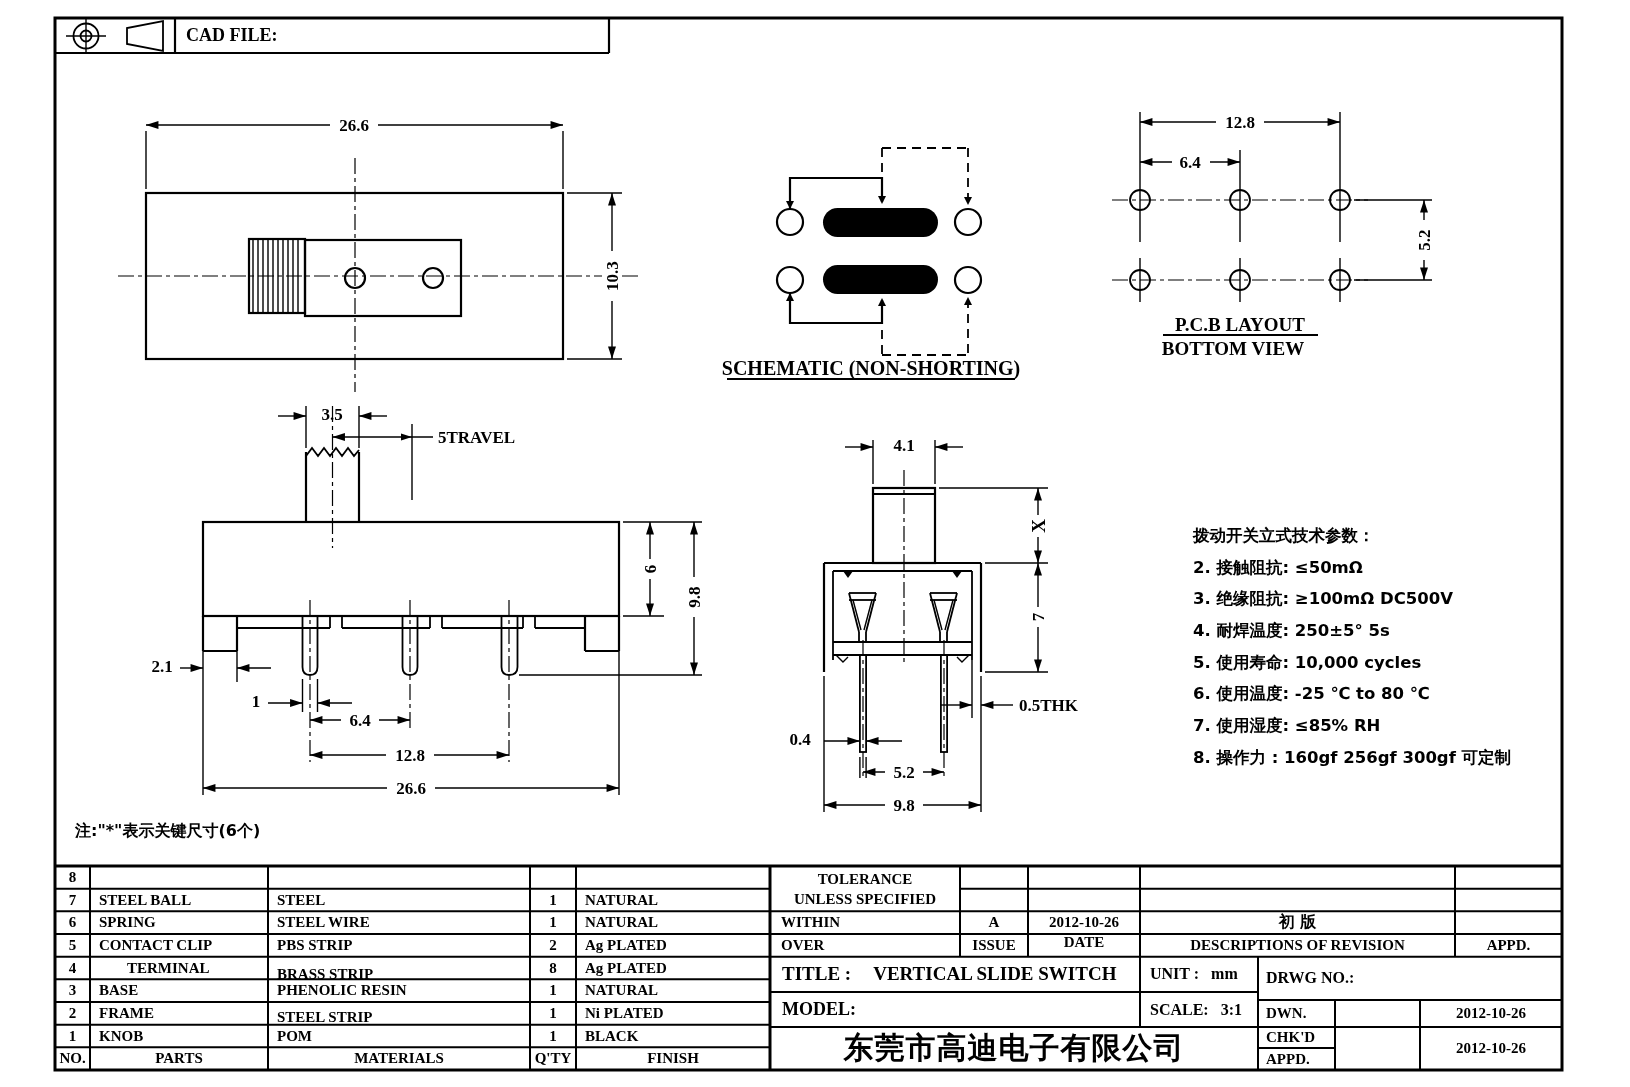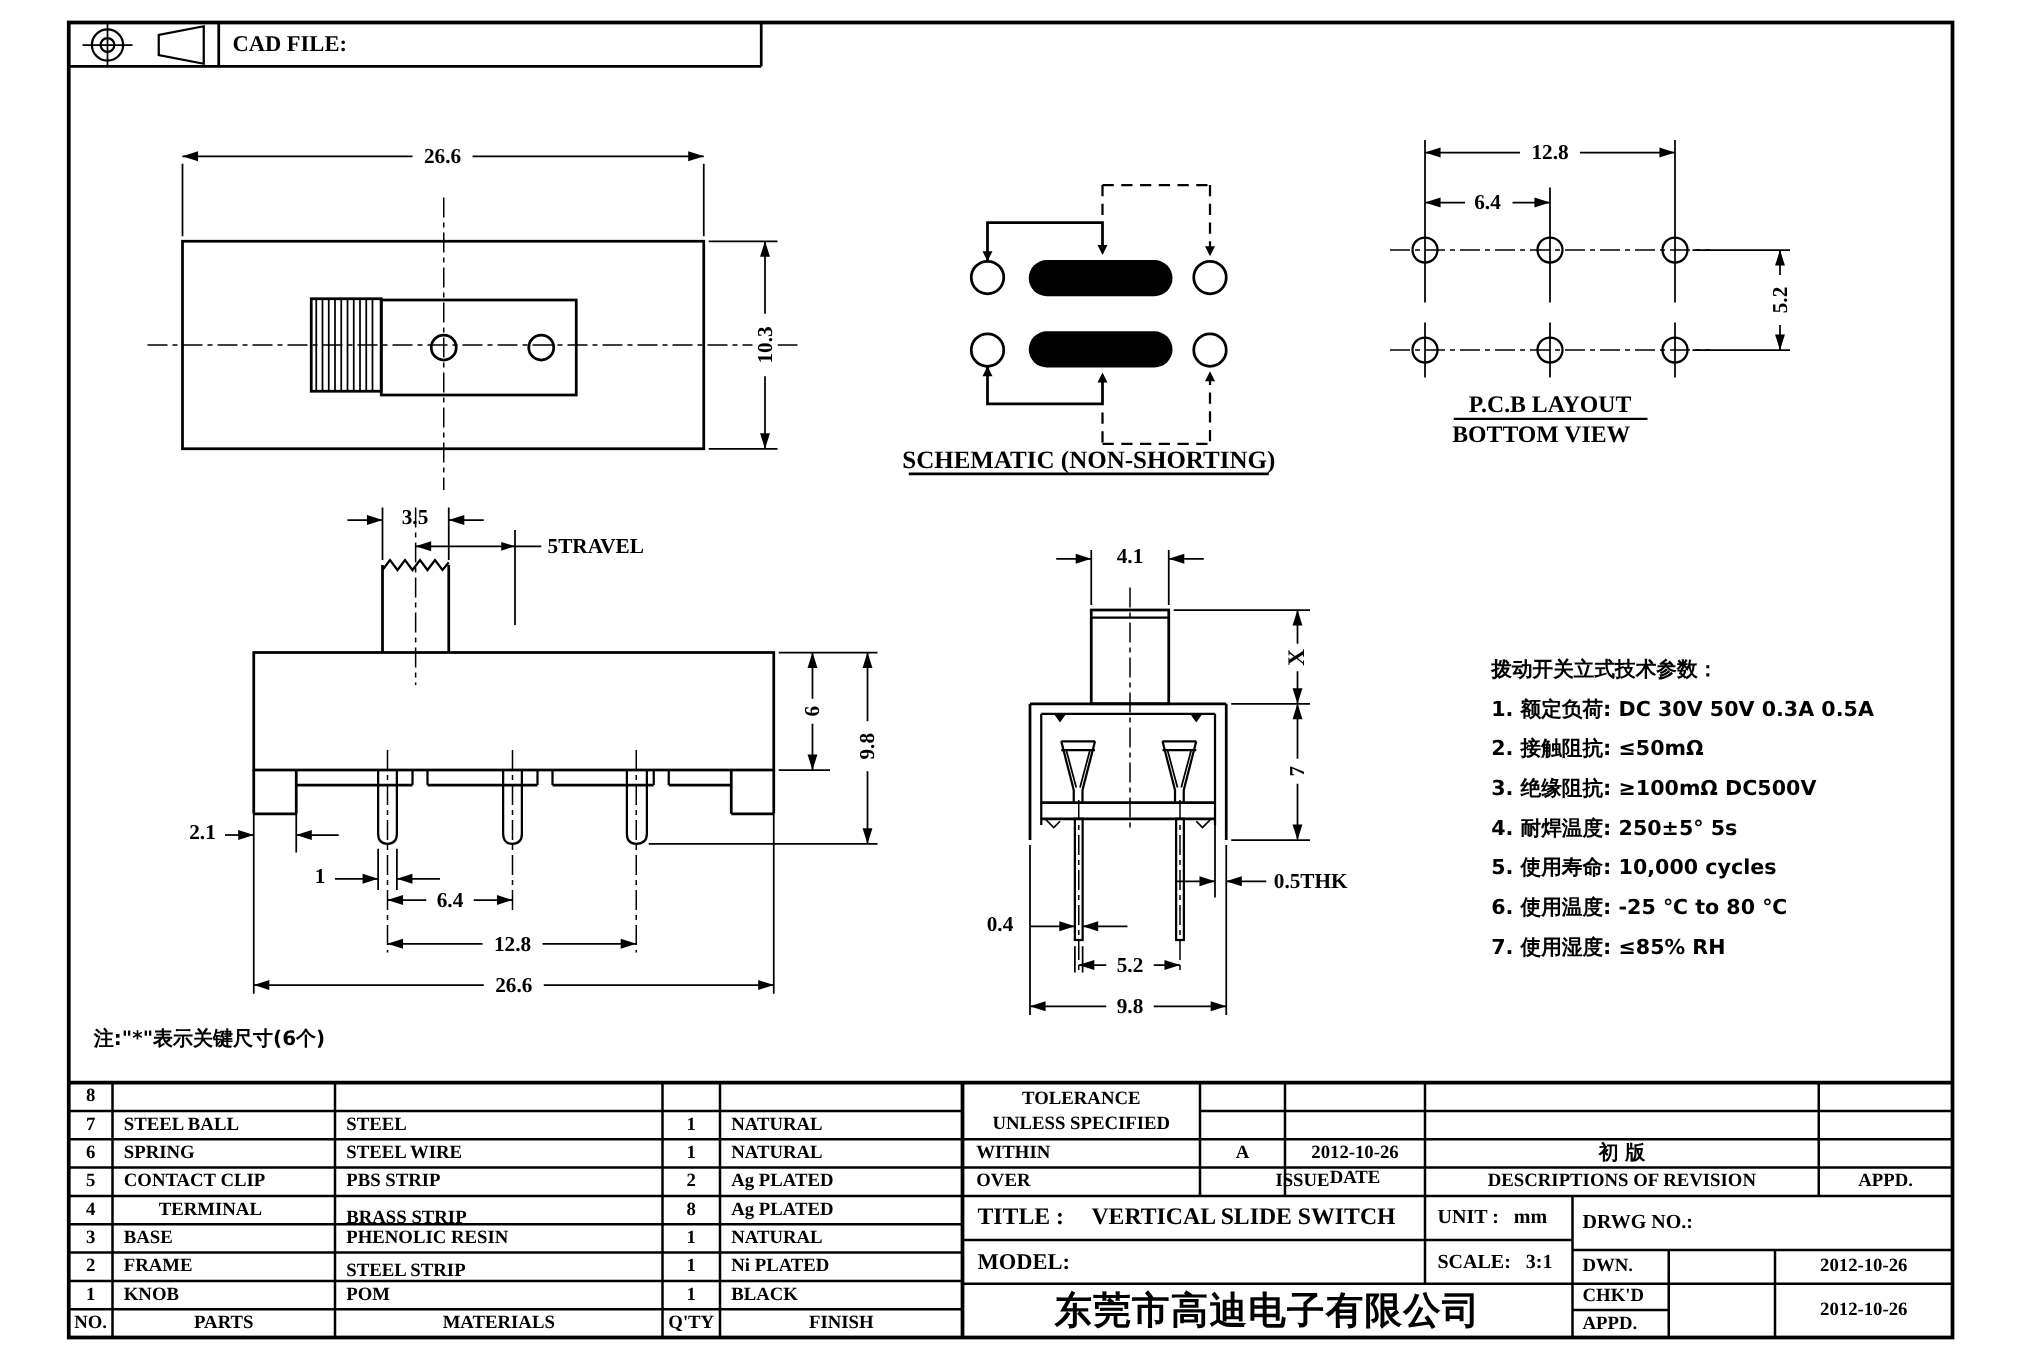--- a/index.html
+++ b/index.html
@@ -351,27 +351,27 @@
     <line x1="1420" y1="1000" x2="1420" y2="1070" class="tb"></line>
   </g>
 </svg>
 
 <div class="cell" style="left:186px;top:18px;width:200px;height:35px;font-size:18px;">CAD FILE:</div>
 
 <div class="cell cjk" style="left:75px;top:818px;width:340px;height:26px;font-size:16px;">注:"*"表示关键尺寸(6个)</div>
 
 <div class="specs">
   <div>拨动开关立式技术参数：</div>
-  <div>1.  额定负荷: DC 30V    50V    0.3A    0.5A</div>
   <div>2.  接触阻抗:  ≤50mΩ</div>
   <div>3.  绝缘阻抗:  ≥100mΩ   DC500V</div>
   <div>4.  耐焊温度: 250±5°  5s</div>
   <div>5.  使用寿命: 10,000 cycles</div>
   <div>6.  使用温度: -25 ℃  to 80  ℃</div>
   <div>7.  使用湿度:  ≤85% RH</div>
+  <div>8.  操作力 : 160gf   256gf   300gf  可定制</div>
 </div>
 
 <div class="cell c" style="left:55px;top:866px;width:35px;height:22.7px;">8</div>
 <div class="cell c" style="left:55px;top:888.7px;width:35px;height:22.7px;">7</div>
 <div class="cell l" style="left:90px;top:888.7px;width:178px;height:22.7px;">STEEL BALL</div>
 <div class="cell l" style="left:268px;top:888.7px;width:262px;height:22.7px;">STEEL</div>
 <div class="cell c" style="left:530px;top:888.7px;width:46px;height:22.7px;">1</div>
 <div class="cell l" style="left:576px;top:888.7px;width:194px;height:22.7px;">NATURAL</div>
 <div class="cell c" style="left:55px;top:911.3px;width:35px;height:22.7px;">6</div>
 <div class="cell l" style="left:90px;top:911.3px;width:178px;height:22.7px;">SPRING</div>
@@ -409,21 +409,21 @@
 <div class="cell c" style="left:530px;top:1047.3px;width:46px;height:22.7px;">Q'TY</div>
 <div class="cell c" style="left:576px;top:1047.3px;width:194px;height:22.7px;">FINISH</div>
 
 <div class="cell c" style="left:770px;top:869px;width:190px;height:20px;">TOLERANCE</div>
 <div class="cell c" style="left:770px;top:889px;width:190px;height:20px;">UNLESS  SPECIFIED</div>
 <div class="cell l" style="left:772px;top:911.3px;width:130px;height:22.7px;">WITHIN</div>
 <div class="cell c" style="left:960px;top:911.3px;width:68px;height:22.7px;">A</div>
 <div class="cell c" style="left:1028px;top:911.3px;width:112px;height:22.7px;">2012-10-26</div>
 <div class="cell c cjk" style="left:1140px;top:911.3px;width:315px;height:22.7px;font-size:16px;">初  版</div>
 <div class="cell l" style="left:772px;top:934px;width:130px;height:22.7px;">OVER</div>
-<div class="cell c" style="left:960px;top:934px;width:68px;height:22.7px;padding-left:48px;">ISSUE</div>
+<div class="cell c" style="left:960px;top:934px;width:68px;height:22.7px;">ISSUE</div>
 <div class="cell c" style="left:1028px;top:934px;width:112px;height:17px;">DATE</div>
 <div class="cell c" style="left:1140px;top:934px;width:315px;height:22.7px;">DESCRIPTIONS  OF  REVISION</div>
 <div class="cell c" style="left:1455px;top:934px;width:107px;height:22.7px;">APPD.</div>
 
 <div class="cell" style="left:782px;top:956.7px;width:350px;height:35px;font-size:19px;">
   <span>TITLE :</span>
   <span style="margin-left:22px;">VERTICAL  SLIDE  SWITCH</span>
 </div>
 <div class="cell" style="left:1150px;top:956.7px;width:105px;height:35px;font-size:16px;">
   <span>UNIT :</span>

